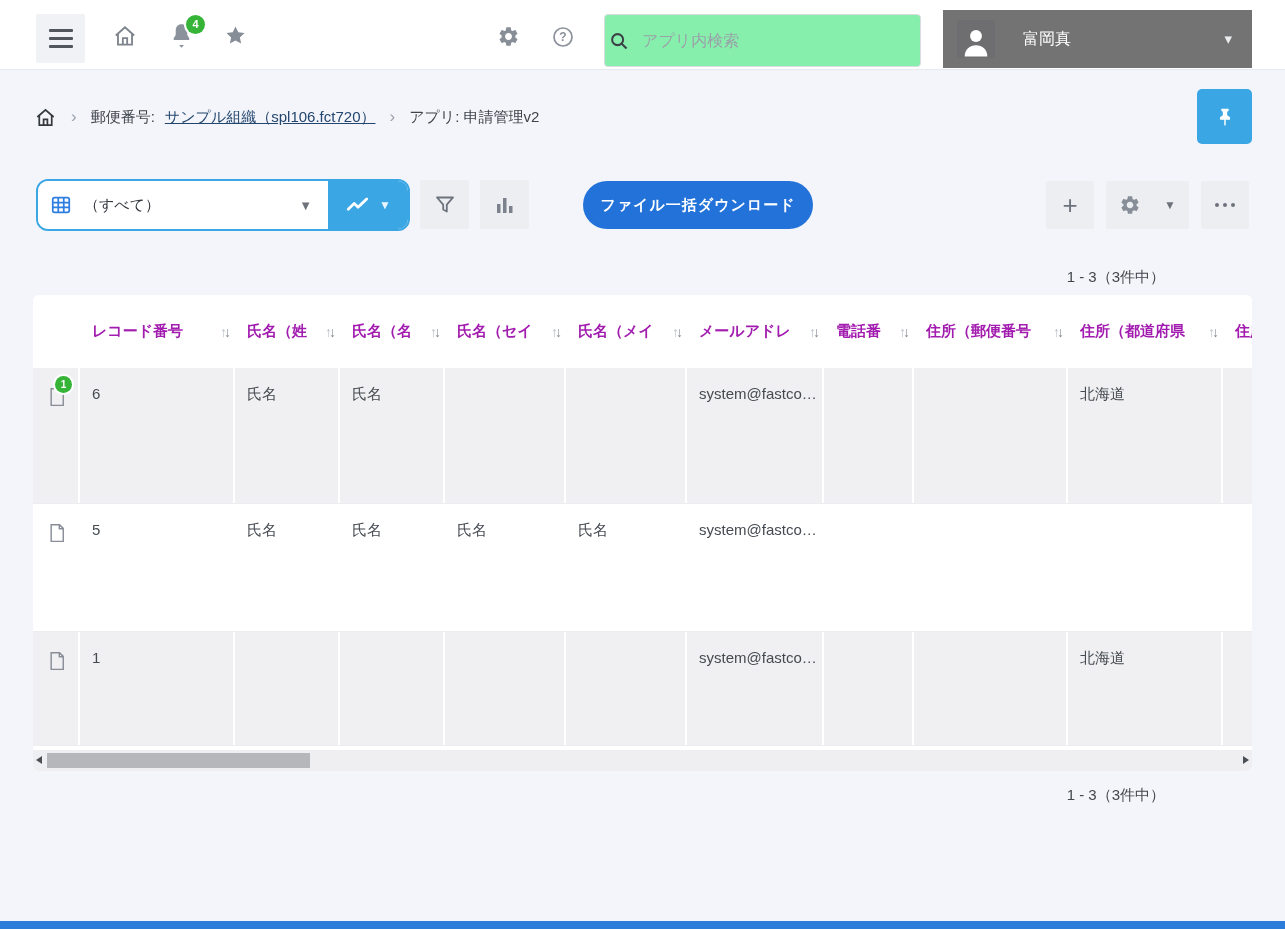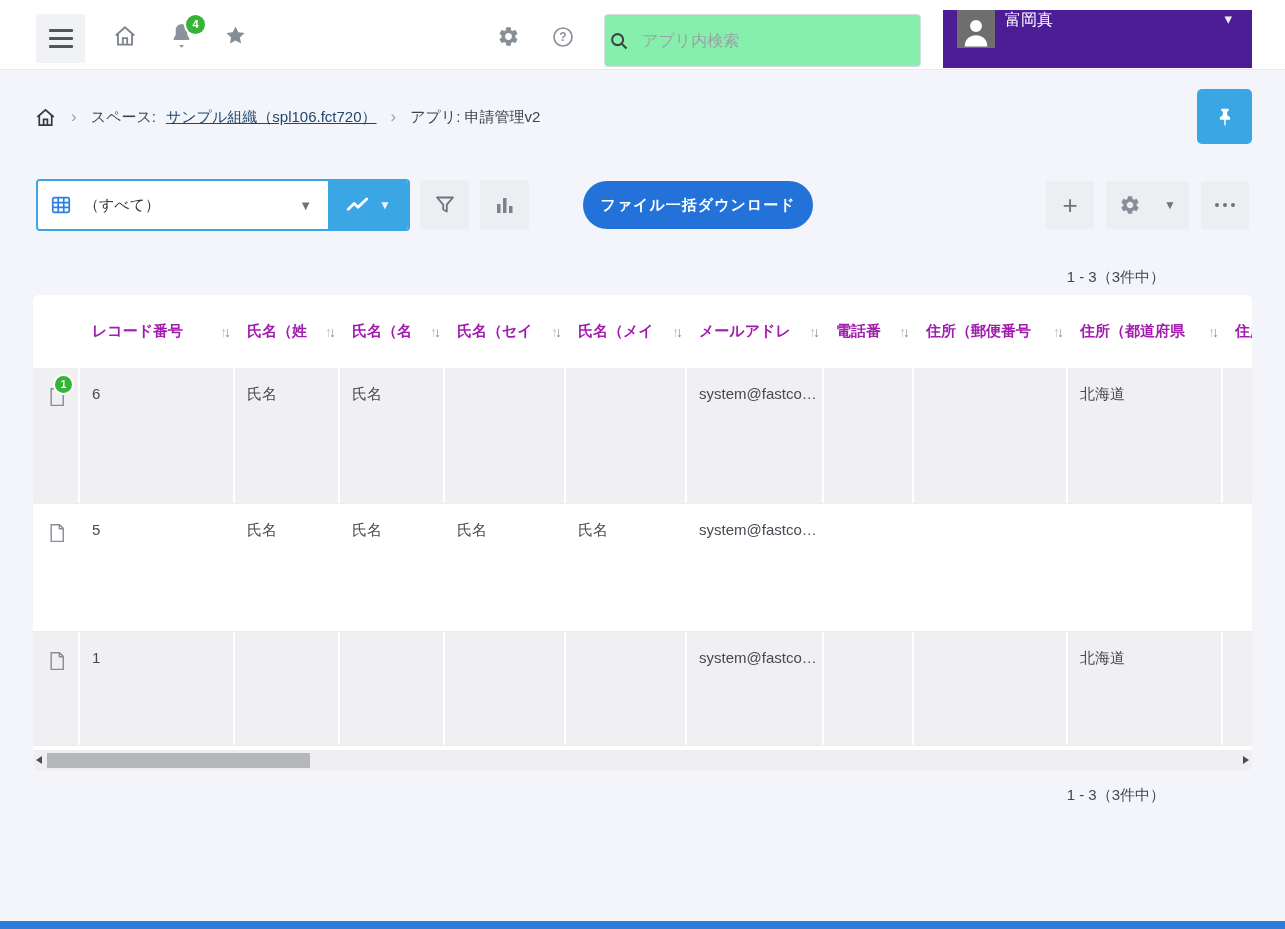--- a/index.html
+++ b/index.html
@@ -25,33 +25,33 @@
   .tb-icon{position:absolute;background:none;border:none;cursor:pointer}
   .tb-home{left:112px;top:23px}
   .tb-bell{left:168px;top:21px}
   .bell-badge{position:absolute;left:186px;top:15px;width:19px;height:19px;border-radius:50%;background:var(--badge-green);color:#fff;font-size:11px;font-weight:bold;line-height:19px;text-align:center;box-shadow:0 0 0 2px #fff}
   .tb-star{left:222px;top:23px}
   .tb-gear{left:497px;top:25px}
   .tb-help{left:551px;top:25px}
   .searchbox{position:absolute;left:604px;top:14px;width:317px;height:53px;background:#86efac;border:1px solid #d9dce1;border-radius:4px;display:flex;align-items:center;padding:0 3px;gap:12px}
   .searchbox input{border:none;outline:none;flex:1;font-size:16px;color:#3c4147;font-family:inherit;background:transparent}
   .searchbox input::placeholder{color:#9ba1a8}
-  .usermenu{position:absolute;left:943px;top:10px;width:309px;height:58px;background:#4c1d95;display:flex;align-items:flex-start;padding:0 14px;gap:10px;cursor:pointer;border:none}
+  .usermenu{position:absolute;left:943px;top:10px;width:309px;height:58px;background:#737373;display:flex;align-items:center;padding:0 14px;gap:28px;cursor:pointer;border:none}
   .avatar{width:38px;height:38px;background:#6e6e70;display:flex;align-items:flex-end;justify-content:center;overflow:hidden}
   .username{color:#fff;font-size:16px;flex:1;text-align:left}
   .user-caret{color:#ebedef;font-size:15px;margin-right:6px}
 
   
   .breadcrumb{position:absolute;left:34px;top:102px;height:30px;display:flex;align-items:center;gap:10px;font-size:15px;color:#3f444b}
   .bc-sep{color:#9aa1ab;font-size:17px;padding:0 4px}
   .bc-link{color:var(--link-navy);text-decoration:underline;cursor:pointer}
   .pin-btn{position:absolute;left:1197px;top:89px;width:55px;height:55px;background:var(--accent-blue);border:none;border-radius:5px;cursor:pointer;display:flex;align-items:center;justify-content:center}
 
   
-  .view-combo{position:absolute;left:36px;top:179px;width:374px;height:52px;border:2px solid var(--accent-blue);border-radius:4px;display:flex;overflow:hidden;background:#fff}
+  .view-combo{position:absolute;left:36px;top:179px;width:374px;height:52px;border:2px solid var(--accent-blue);border-radius:12px;display:flex;overflow:hidden;background:#fff}
   .view-select{flex:1;display:flex;align-items:center;padding:0 12px;gap:12px;background:#fff;cursor:pointer;border:none;font-family:inherit}
   .view-label{font-size:15px;color:#34383e;flex:1;text-align:left}
   .view-caret{color:#6f747c;font-size:13px;margin-right:4px}
   .view-chart-seg{width:80px;background:var(--accent-blue);display:flex;align-items:center;justify-content:center;gap:8px;cursor:pointer;border:none}
   .chart-caret{color:#eaf6fd;font-size:12px}
   .sq-btn{position:absolute;top:180px;width:49px;height:49px;background:#edeef2;border:none;border-radius:2px;cursor:pointer;display:flex;align-items:center;justify-content:center}
   .btn-filter{left:420px}
   .btn-graph{left:480px}
   .btn-download{position:absolute;left:583px;top:181px;width:230px;height:48px;border:none;border-radius:24px;background:var(--primary-blue);color:#fff;font-size:15px;font-weight:bold;font-family:inherit;cursor:pointer;letter-spacing:1px}
   .btn-plus{left:1046px;top:181px;width:48px;height:48px}
@@ -156,21 +156,21 @@
   </button>
 </header>
 
 <nav class="breadcrumb">
   <svg width="23" height="23" viewBox="0 0 24 24" fill="none" stroke="#34393f" stroke-width="1.8">
       <path d="M3.5 11.5 12 4l8.5 7.5"></path>
       <path d="M5.5 10v10h13V10"></path>
       <path d="M10 20v-6h4v6"></path>
     </svg>
   <span class="bc-sep">›</span>
-  <span>スペース:</span>
+  <span>郵便番号:</span>
   <a class="bc-link">サンプル組織（spl106.fct720）</a>
   <span class="bc-sep">›</span>
   <span>アプリ: 申請管理v2</span>
 </nav>
 
 <button class="pin-btn">
   <svg width="22" height="22" viewBox="0 0 24 24">
       <path fill="#fff" d="M8 3h8v2.2l-1.6 1V10l3.1 2.3V15h-4.7v5.2L12 22l-.8-1.8V15H6.5v-2.7L9.6 10V6.2L8 5.2z"></path>
     </svg>
 </button>

